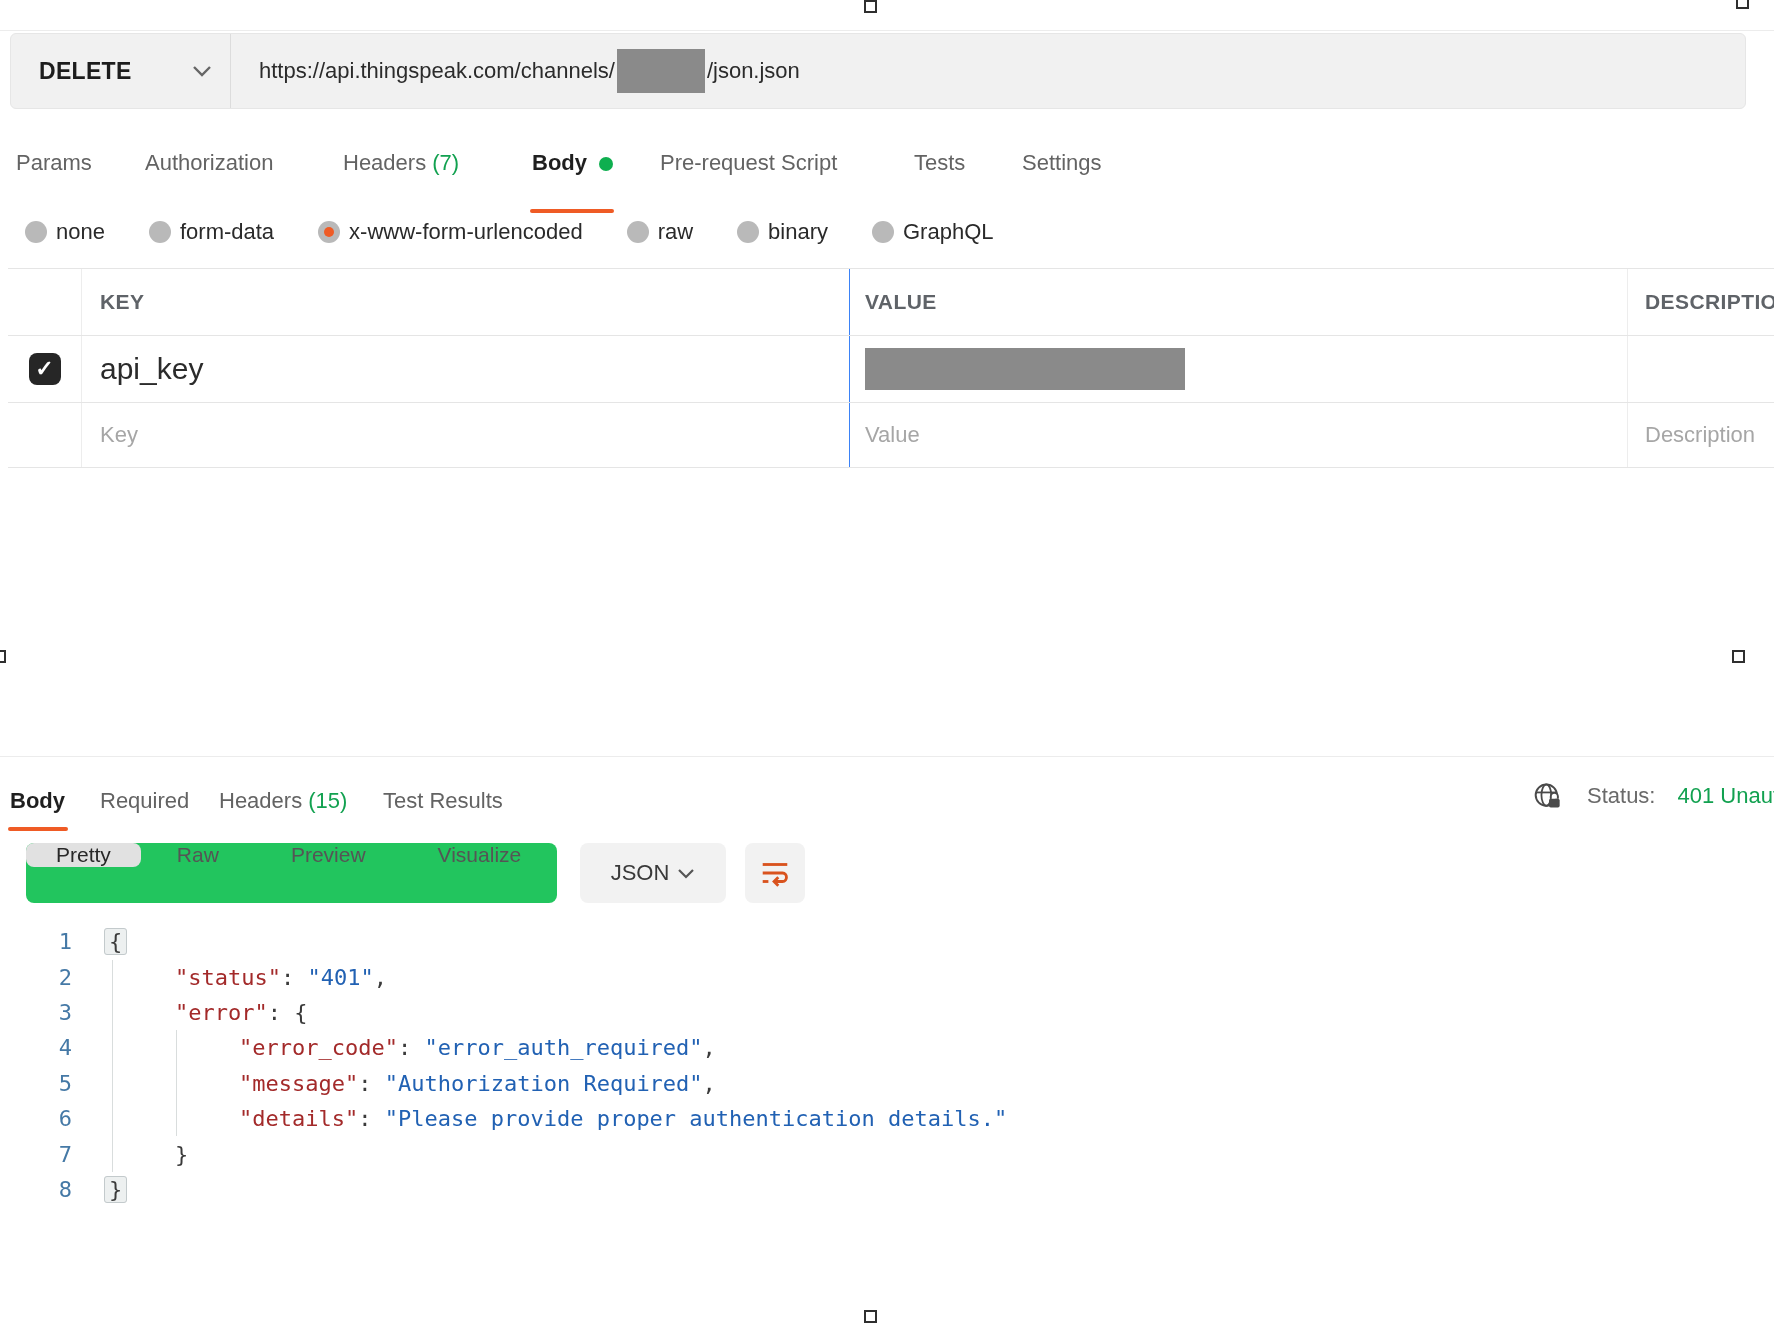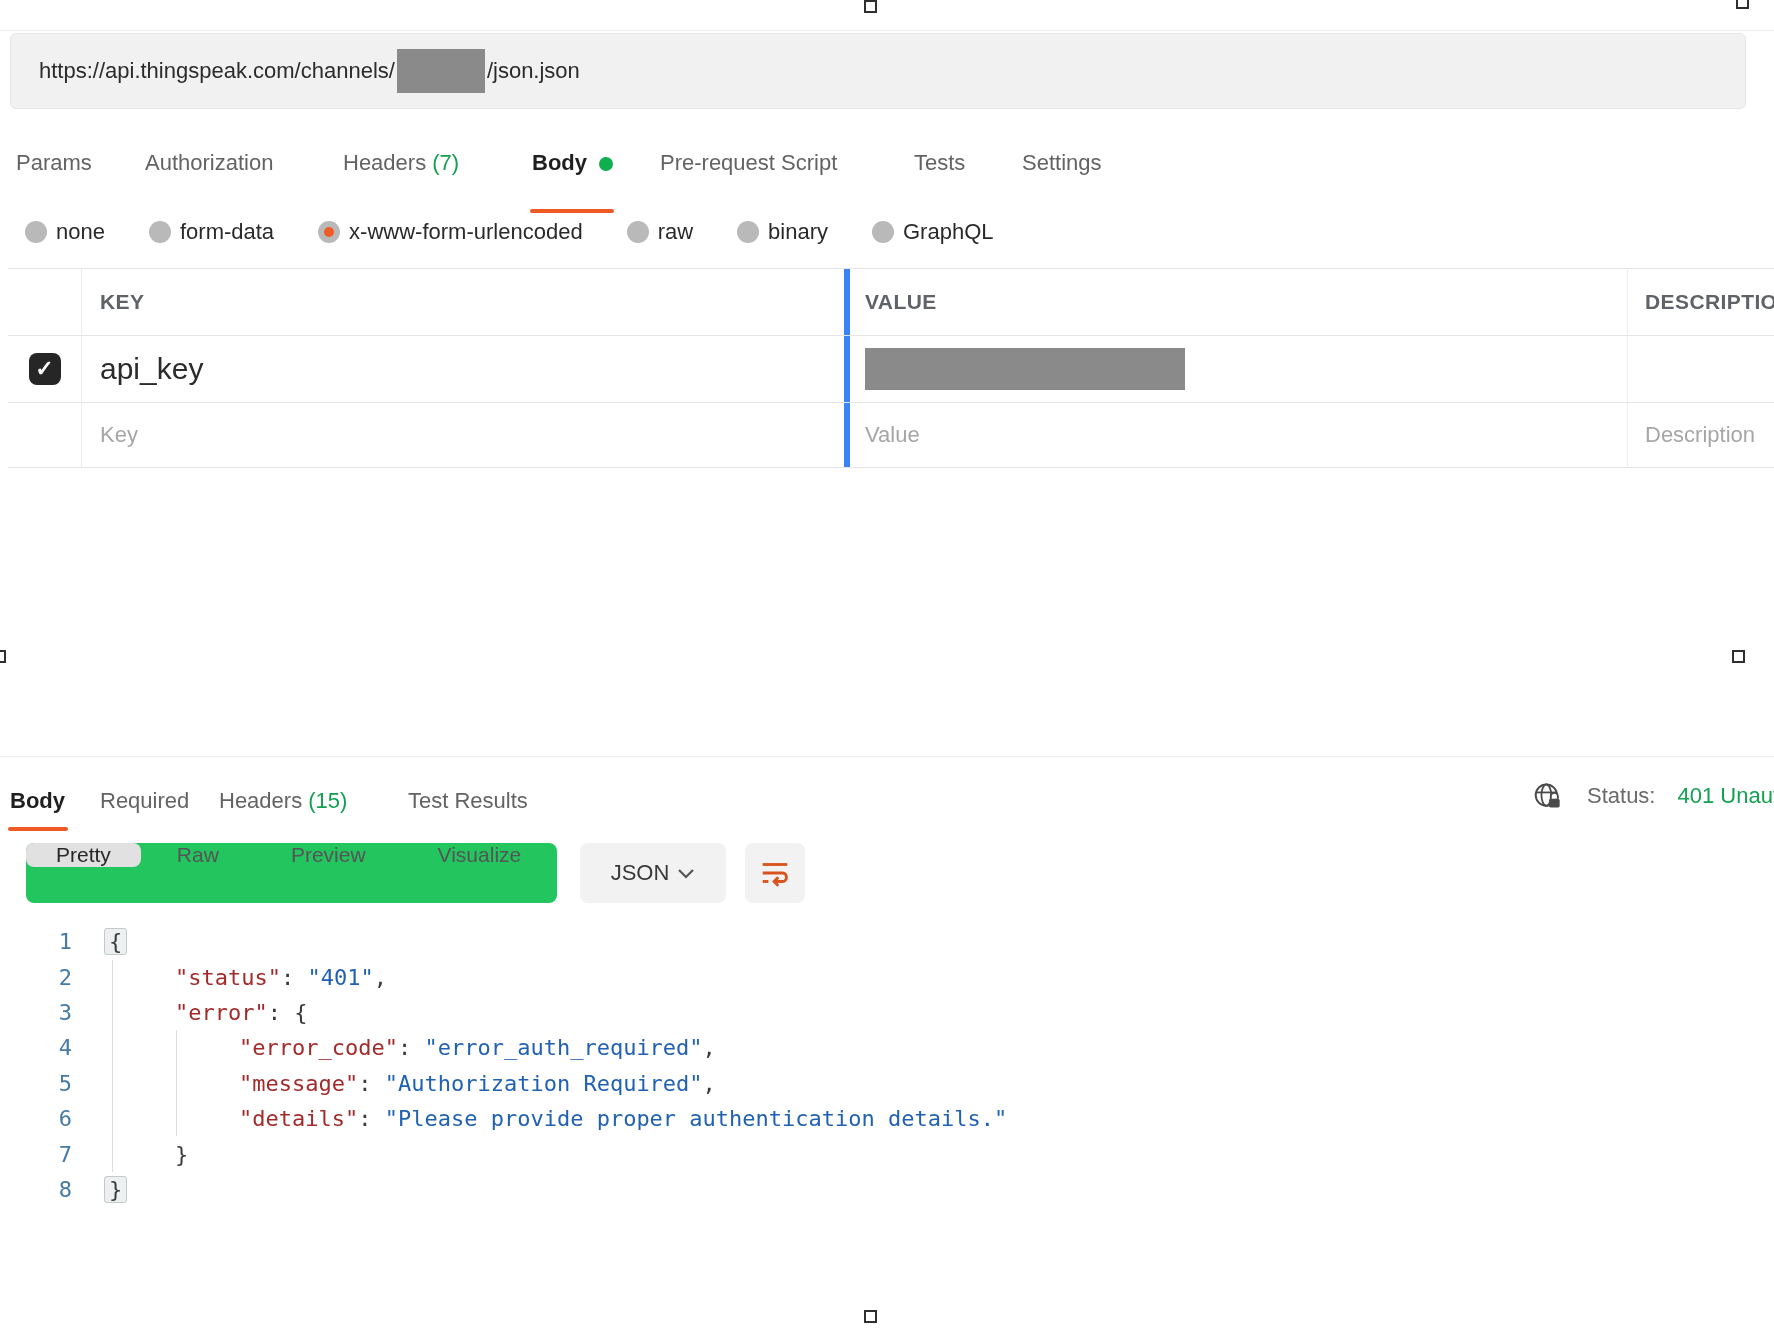--- a/index.html
+++ b/index.html
@@ -34,21 +34,21 @@
   .radio .dot{display:none;}
   .radio.sel .dot{display:block;position:absolute;left:6px;top:6px;width:10px;height:10px;border-radius:50%;background:#ef5b25;}
 
   
   .kvtable{position:absolute;left:8px;top:268px;width:1766px;}
   .kvrow{display:flex;border-bottom:1px solid #e5e5e5;align-items:center;}
   .kvrow.hdr{border-top:1px solid #e5e5e5;height:66px;}
   .kvrow.r1{height:66px;}
   .kvrow.r2{height:64px;}
   .c1{width:74px;height:100%;display:flex;align-items:center;justify-content:center;border-right:1px solid #ededed;box-sizing:border-box;flex:none;}
-  .c2{width:768px;height:100%;display:flex;align-items:center;padding-left:18px;border-right:6px solid #3b82f6;box-sizing:border-box;flex:none;overflow:hidden;}
+  .c2{width:768px;height:100%;display:flex;align-items:center;padding-left:18px;border-right:1px solid #3b82f6;box-sizing:border-box;flex:none;overflow:hidden;}
   .c3{width:778px;height:100%;display:flex;align-items:center;padding-left:15px;border-right:1px solid #ededed;box-sizing:border-box;flex:none;overflow:hidden;}
   .c4{flex:1;height:100%;display:flex;align-items:center;padding-left:17px;box-sizing:border-box;overflow:hidden;}
   .colhead{font-size:21px;font-weight:600;color:#5f6368;letter-spacing:.4px;white-space:nowrap;}
   .cell{font-size:30px;color:#2b2b2b;white-space:nowrap;}
   .ph{font-size:22px;color:#a6a6a6;white-space:nowrap;}
   .checkbox{width:32px;height:32px;background:#262626;border-radius:8px;display:flex;align-items:center;justify-content:center;
             color:#fff;font-size:22px;font-weight:700;cursor:pointer;}
 
   
   .resp-tab{position:absolute;top:788px;font-size:22px;color:#636363;white-space:nowrap;cursor:pointer;}
@@ -89,20 +89,28 @@
 
   <div class="hairline" style="top:30px;"></div>
 
   <div class="handle" style="left:864px;top:0;"></div>
   <div class="handle" style="left:1736px;top:-4px;"></div>
   <div class="handle" style="left:-7px;top:650px;"></div>
   <div class="handle" style="left:1732px;top:650px;"></div>
   <div class="handle" style="left:864px;top:1310px;"></div>
 
   <div class="urlbar">
+    <div class="method">
+      <span class="method-label">DELETE</span>
+      <span>
+        <svg width="20" height="12" viewBox="0 0 20 12">
+            <polyline points="2,2 10,10 18,2" fill="none" stroke="#666" stroke-width="2.4"></polyline>
+          </svg>
+      </span>
+    </div>
     <div class="urlfield"><span>https://api.thingspeak.com/channels/</span><span class="redact"></span><span>/json.json</span></div>
   </div>
 
   <div class="req-tab" style="left:16px;"><span>Params</span></div>
   <div class="req-tab" style="left:145px;"><span>Authorization</span></div>
   <div class="req-tab" style="left:343px;"><span>Headers</span> <span class="cnt">(7)</span></div>
   <div class="req-tab active" style="left:532px;"><span>Body</span><span class="tab-dot"></span></div>
   <div class="req-tab" style="left:660px;"><span>Pre-request Script</span></div>
   <div class="req-tab" style="left:914px;"><span>Tests</span></div>
   <div class="req-tab" style="left:1022px;"><span>Settings</span></div>
@@ -176,21 +184,21 @@
           <span class="ph">Description</span>
         </div>
     </div>
   </div>
 
   <div class="hairline" style="top:756px;"></div>
 
   <div class="resp-tab active" style="left:10px;"><span>Body</span></div>
   <div class="resp-tab" style="left:100px;"><span>Required</span></div>
   <div class="resp-tab" style="left:219px;"><span>Headers</span> <span class="cnt">(15)</span></div>
-  <div class="resp-tab" style="left:408px;"><span>Test Results</span></div>
+  <div class="resp-tab" style="left:383px;"><span>Test Results</span></div>
   <div class="underline" style="left:8px;top:827px;width:60px;"></div>
 
   <div class="statusbar">
     <span>
       <svg width="32" height="32" viewBox="0 0 36 36">
         <circle cx="15" cy="17" r="12" fill="none" stroke="#4a4a4a" stroke-width="2.2"></circle>
         <ellipse cx="15" cy="17" rx="5.5" ry="12" fill="none" stroke="#4a4a4a" stroke-width="2"></ellipse>
         <line x1="3.5" y1="14" x2="26.5" y2="14" stroke="#4a4a4a" stroke-width="2"></line>
         <path d="M20 21 v-2.5 a4 4 0 0 1 8 0 V21" fill="#fff" stroke="#4a4a4a" stroke-width="2.2"></path>
         <rect x="18" y="21" width="12" height="10" rx="2" fill="#4a4a4a"></rect>

